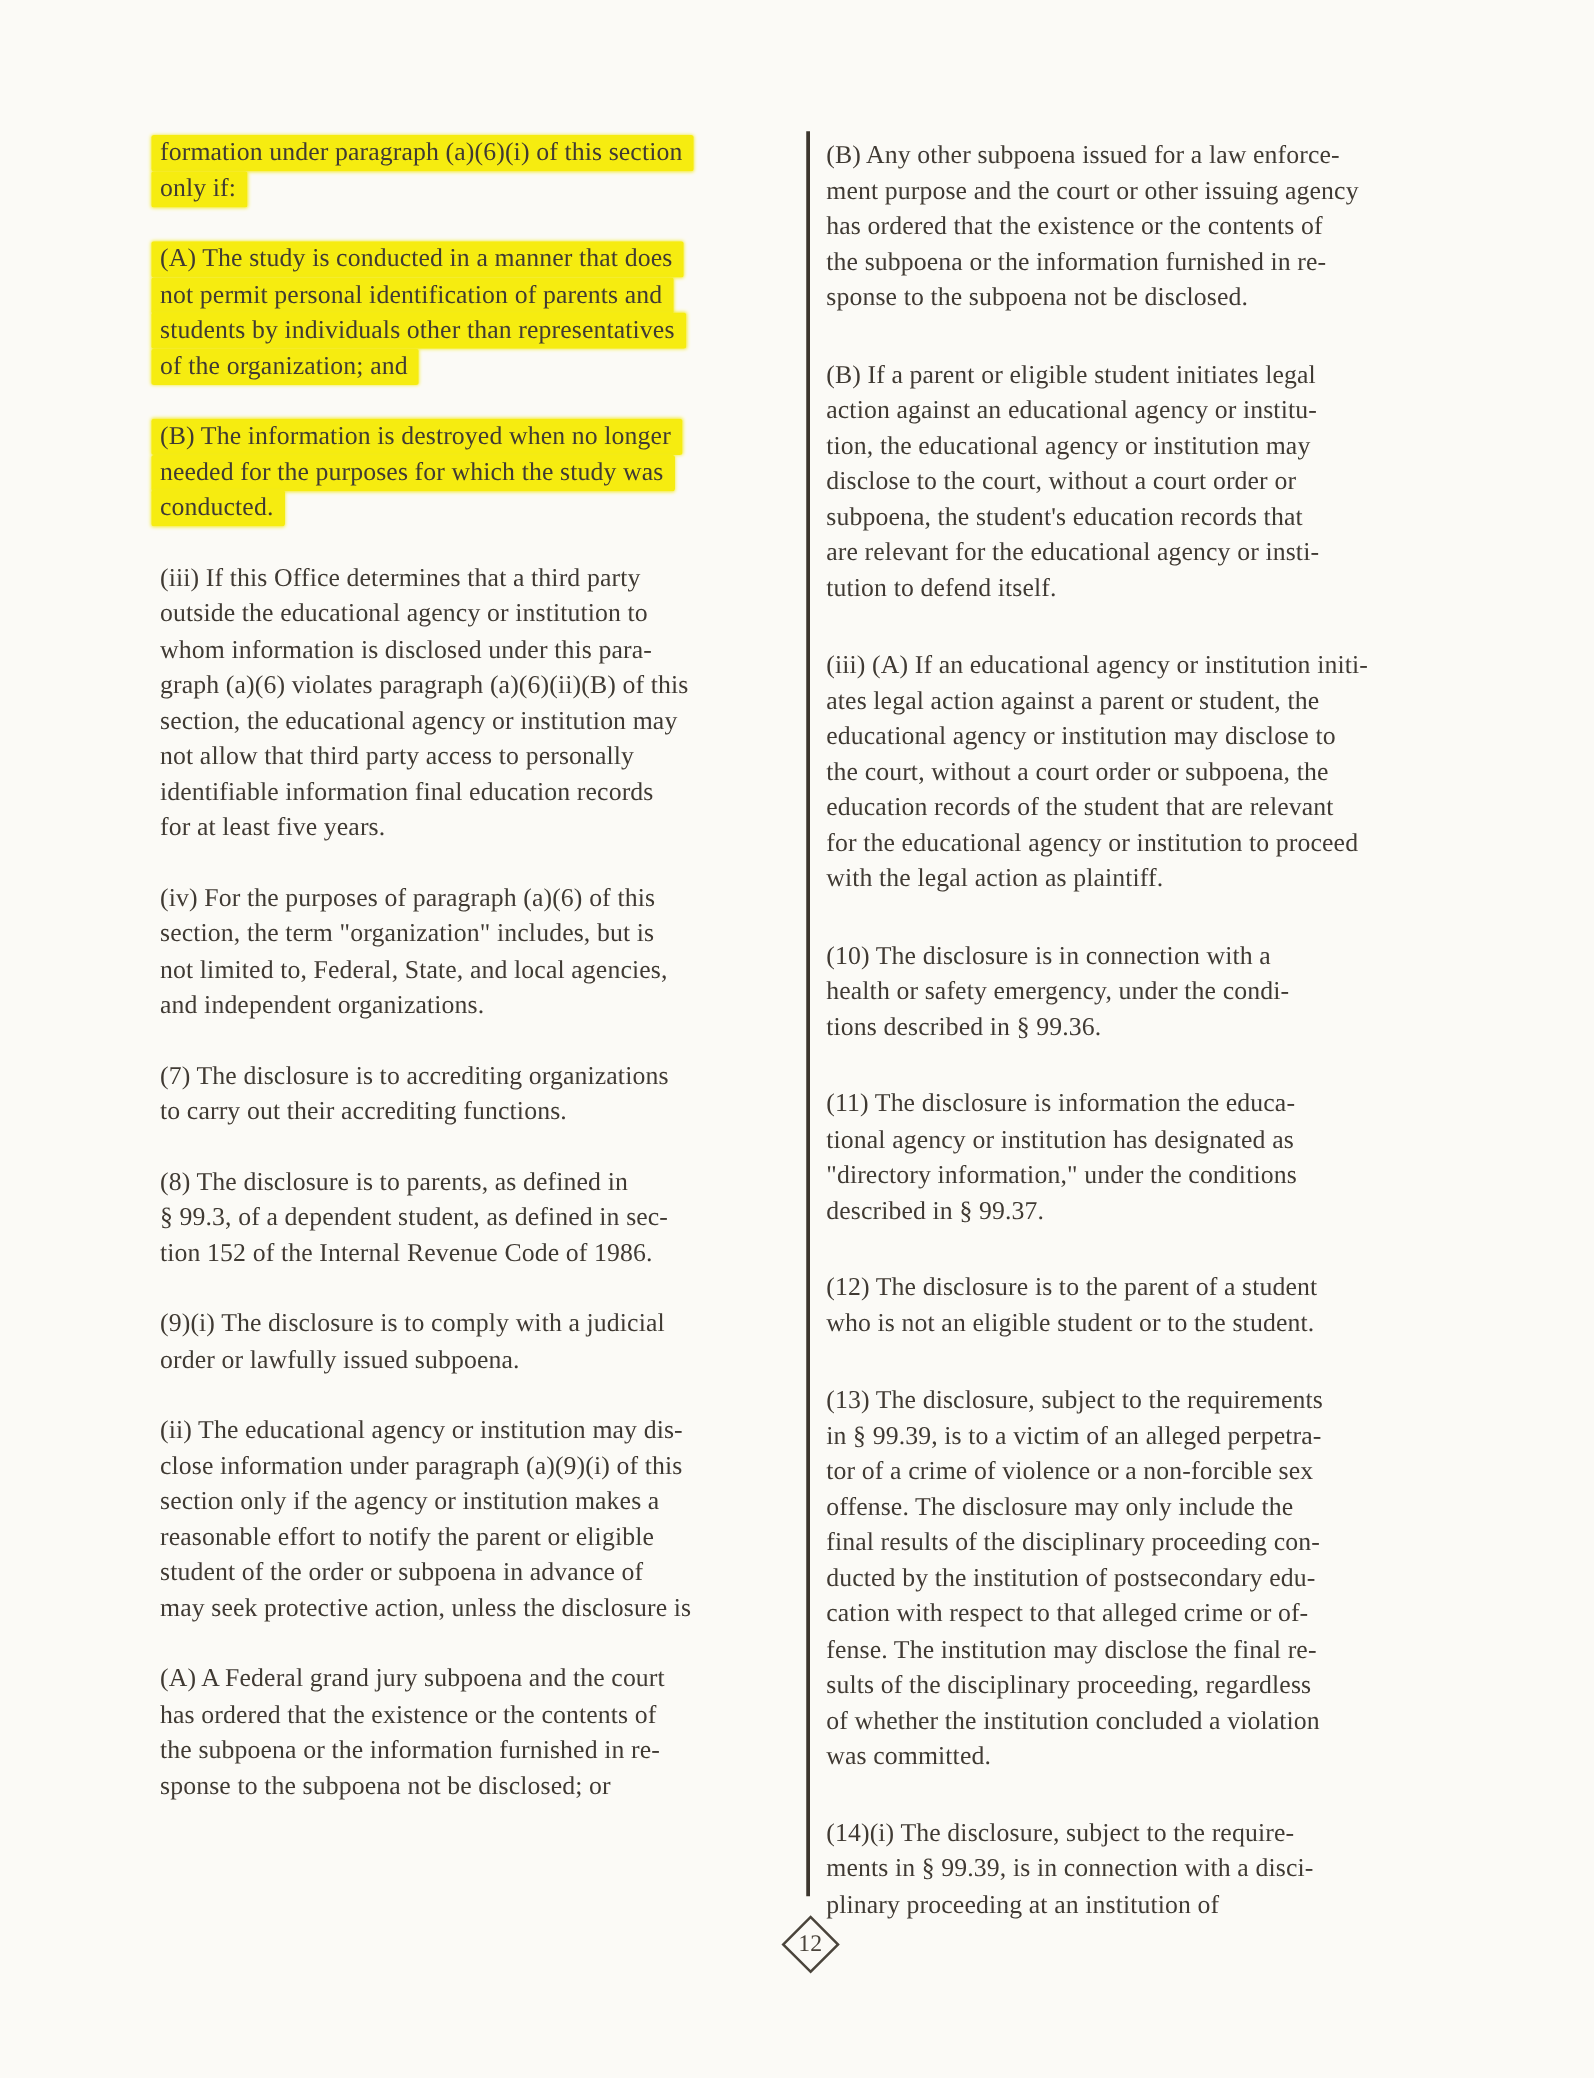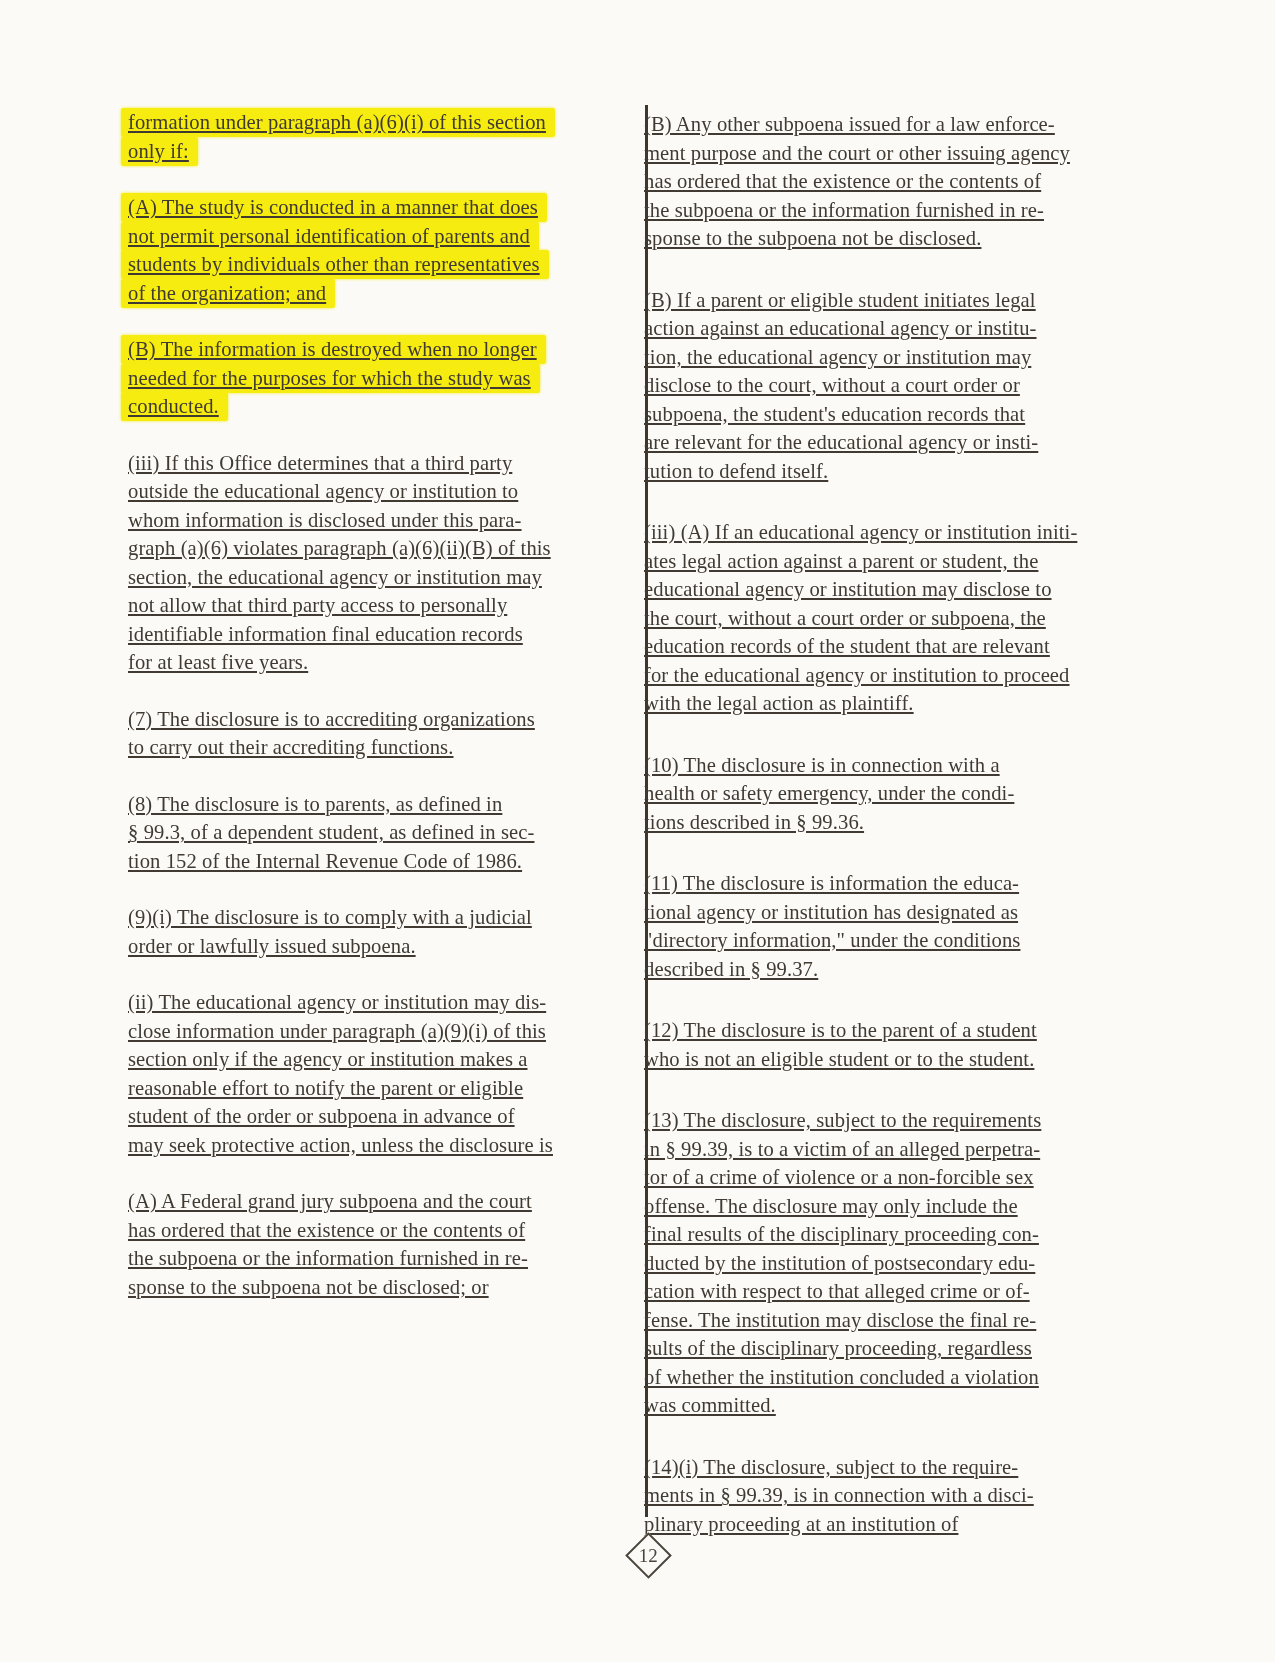--- a/index.html
+++ b/index.html
@@ -4,23 +4,23 @@
 <style>
   html,body{margin:0;padding:0;background:#fbfaf6;}
   .page{
     position:relative;
     width:1275px;height:1662px;
     background:#fbfaf6;
     font-family:"Liberation Serif","DejaVu Serif",serif;
     color:#403a33;
     overflow:hidden;
   }
-  .column{position:absolute;text-decoration:underline;}
+  .column{position:absolute;}
   .col-left{left:128px;top:108px;width:482px;}
-  .col-right{left:644px;top:110px;width:505px;}
+  .col-right{left:661px;top:110px;width:505px;}
   .para{margin:0 0 28px 0;}
   .col-right .para{margin-bottom:33px;}
   .para:last-child{margin-bottom:0;}
   .line{
     height:28.5px;line-height:28.5px;
     font-size:20.6px;
     white-space:nowrap;
     letter-spacing:0.1px;
   }
   .hl{
@@ -73,20 +73,26 @@
       </div>
       <div class="para">
         <div class="line">(iii) If this Office determines that a third party</div>
         <div class="line">outside the educational agency or institution to</div>
         <div class="line">whom information is disclosed under this para-</div>
         <div class="line">graph (a)(6) violates paragraph (a)(6)(ii)(B) of this</div>
         <div class="line">section, the educational agency or institution may</div>
         <div class="line">not allow that third party access to personally</div>
         <div class="line">identifiable information final education records</div>
         <div class="line">for at least five years.</div>
+      </div>
+      <div class="para">
+        <div class="line">(iv) For the purposes of paragraph (a)(6) of this</div>
+        <div class="line">section, the term "organization" includes, but is</div>
+        <div class="line">not limited to, Federal, State, and local agencies,</div>
+        <div class="line">and independent organizations.</div>
       </div>
       <div class="para">
         <div class="line">(7) The disclosure is to accrediting organizations</div>
         <div class="line">to carry out their accrediting functions.</div>
       </div>
       <div class="para">
         <div class="line">(8) The disclosure is to parents, as defined in</div>
         <div class="line">§ 99.3, of a dependent student, as defined in sec-</div>
         <div class="line">tion 152 of the Internal Revenue Code of 1986.</div>
       </div>

